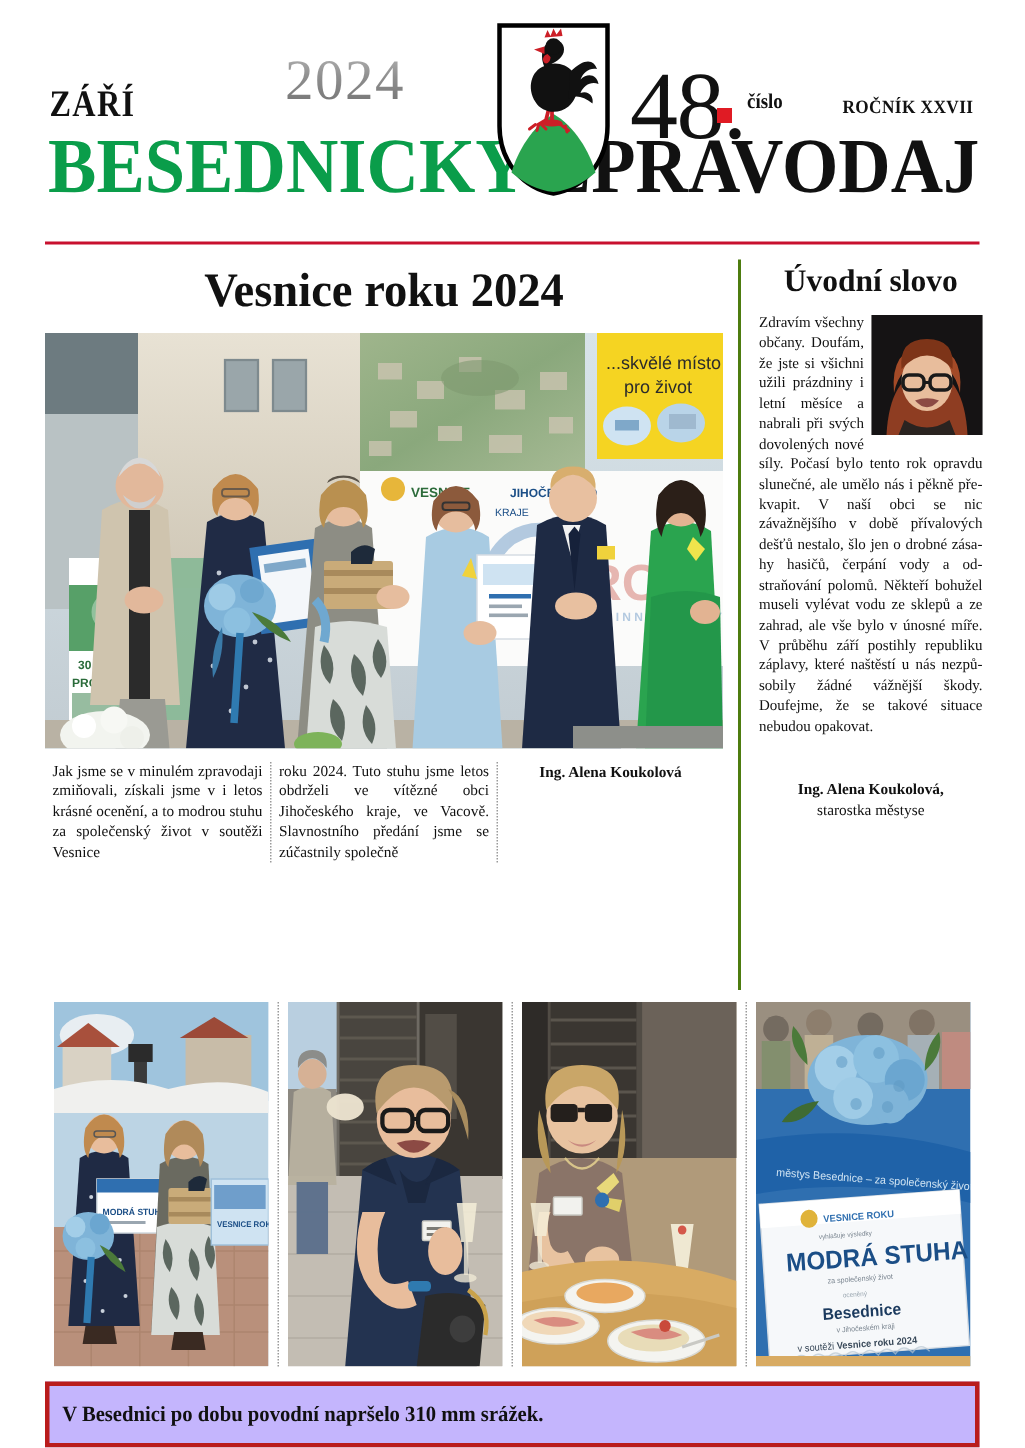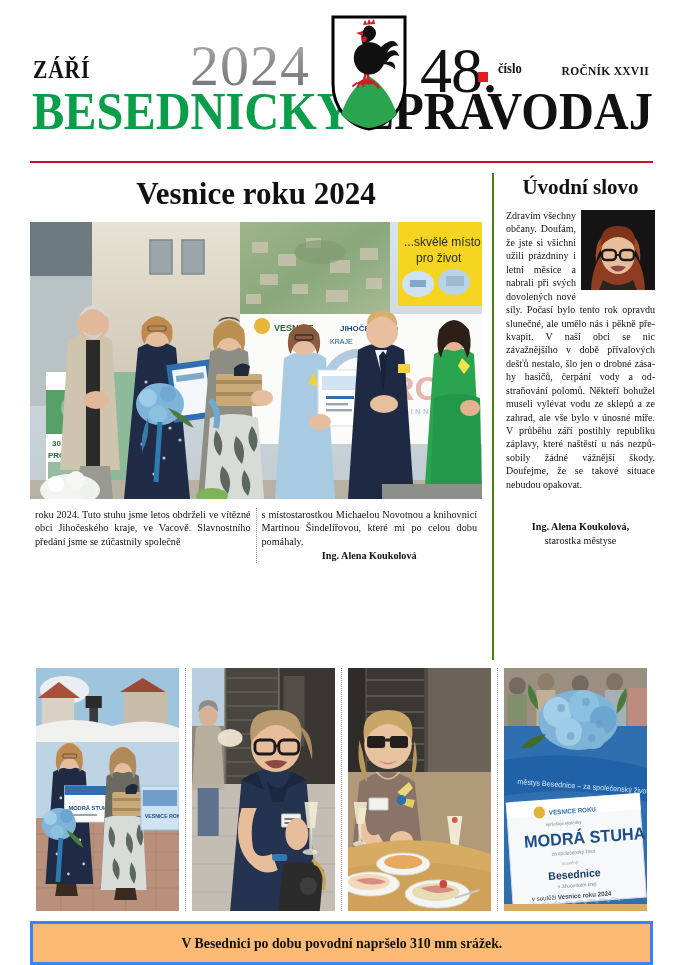--- a/index.html
+++ b/index.html
@@ -48,21 +48,21 @@
     color: #111;
     font-stretch: condensed;
     transform: scaleX(0.86);
     transform-origin: left center;
   }
   .mh-year {
     position: absolute;
     left: 168px;
     top: -2px;
     font-family: "Liberation Serif", serif;
-    font-size: 58px;
+    font-size: 38px;
     letter-spacing: 1px;
     background: linear-gradient(180deg, #b9b9b9 0%, #8e8e8e 45%, #6d6d6d 100%);
     -webkit-background-clip: text;
     background-clip: text;
     color: transparent;
   }
   .mh-num {
     position: absolute;
     left: 398px;
     top: 0px;
@@ -259,26 +259,26 @@
     box-sizing: border-box;
     overflow: hidden;
   }
   .prow-cell + .prow-cell { border-left: 1px dotted #9a9a9a; }
   .prow-cell svg { display: block; width: 100%; height: 100%; }
 
   
   .banner {
     flex: 0 0 auto;
     margin: 10px 8px 0 8px;
-    border: 3px solid #3b82f6;
+    border: 3px solid #b91c1c;
     height: 38px;
     display: flex;
     align-items: center;
-    justify-content: center;
-    background: #fdba74;
+    justify-content: flex-start;
+    background: #c4b5fd;
   }
   .banner-inner {
     font-family: "Liberation Serif", serif;
     font-weight: bold;
     font-size: 14.5px;
     color: #111;
     transform: scaleX(0.95);
   }
 </style>
 </head>
@@ -510,24 +510,26 @@
               <circle cx="46" cy="258" r="9" fill="#f7f8f4"></circle>
             <circle cx="58" cy="270" r="8" fill="#eef0ea"></circle>
           </g>
           <ellipse cx="182" cy="274" rx="16" ry="8" fill="#7db35a"></ellipse>
           <rect x="352" y="262" width="100" height="15" fill="#8d8f8a"></rect>
         </svg>
       </div>
 
       <div class="article-cols">
         <div class="acol">
+          <p>Jak jsme se v minulém zpra­vodaji zmiňovali, získali jsme v i letos krásné ocenění, a to modrou stuhu za společen­ský život v soutěži Vesnice</p>
+        </div>
+        <div class="acol">
           <p>roku 2024. Tuto stuhu jsme letos obdrželi ve vítězné obci Jihočeského kraje, ve Va­cově. Slavnostního předání jsme se zúčastnily společně</p>
         </div>
         <div class="acol">
-          <p>s místostarostkou Michaelou Novotnou a knihovnicí Mar­tinou Šindelířovou, které mi po celou dobu pomáhaly.</p>
           <div class="sig-right">Ing. Alena Koukolová</div>
         </div>
       </div>
     </div>
 
     <div class="col-side">
       <div class="side-title">Úvodní slovo</div>
 
       <div class="side-body">
         <div class="portrait">

